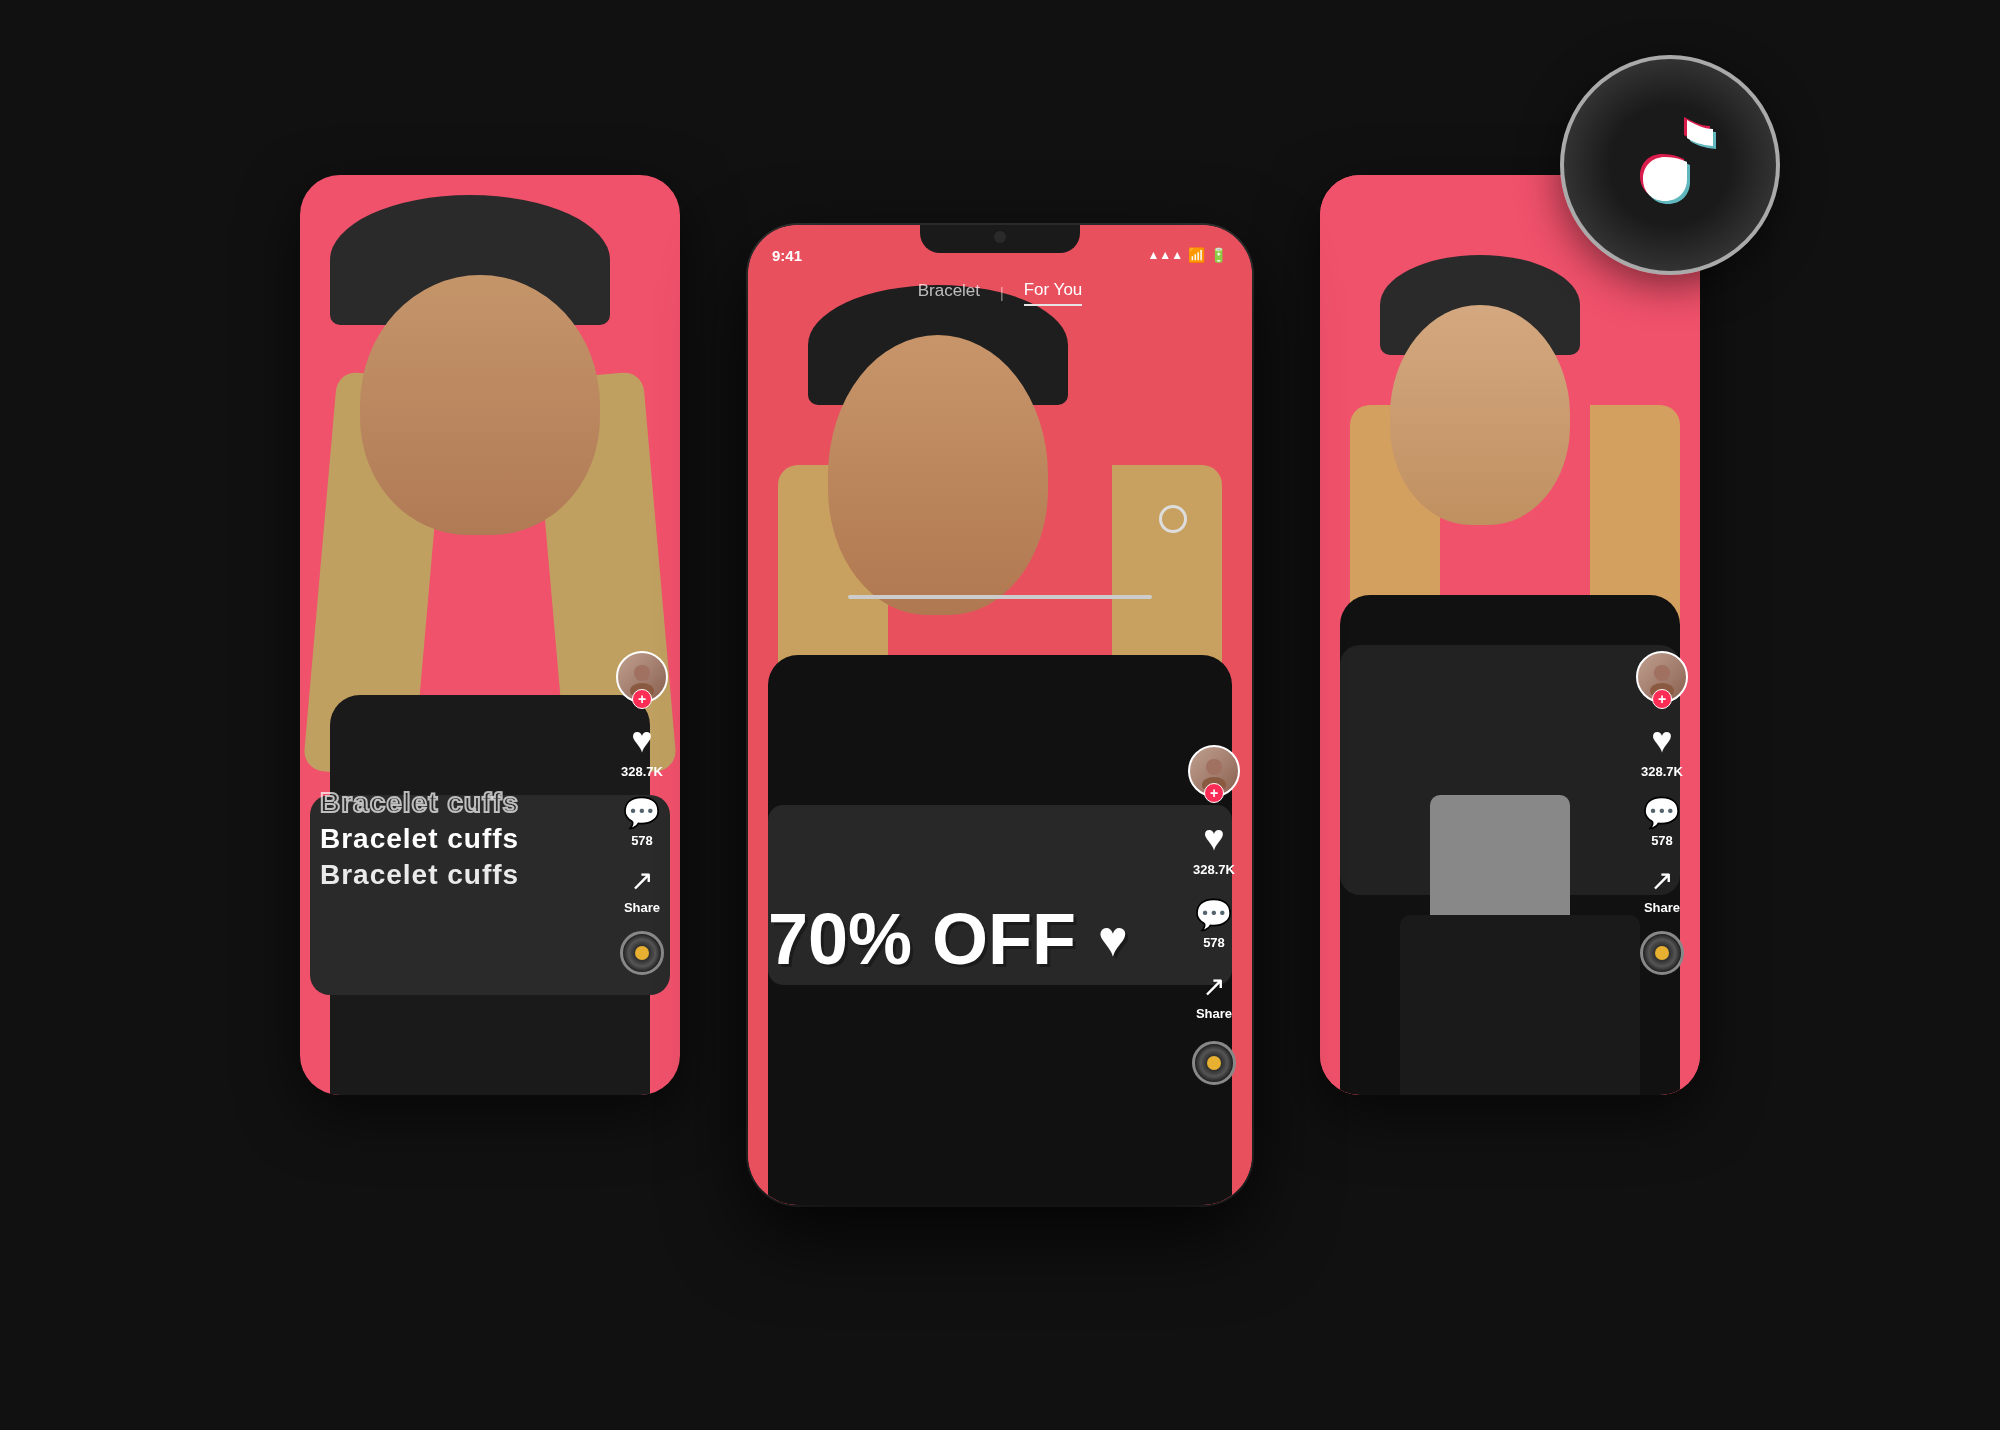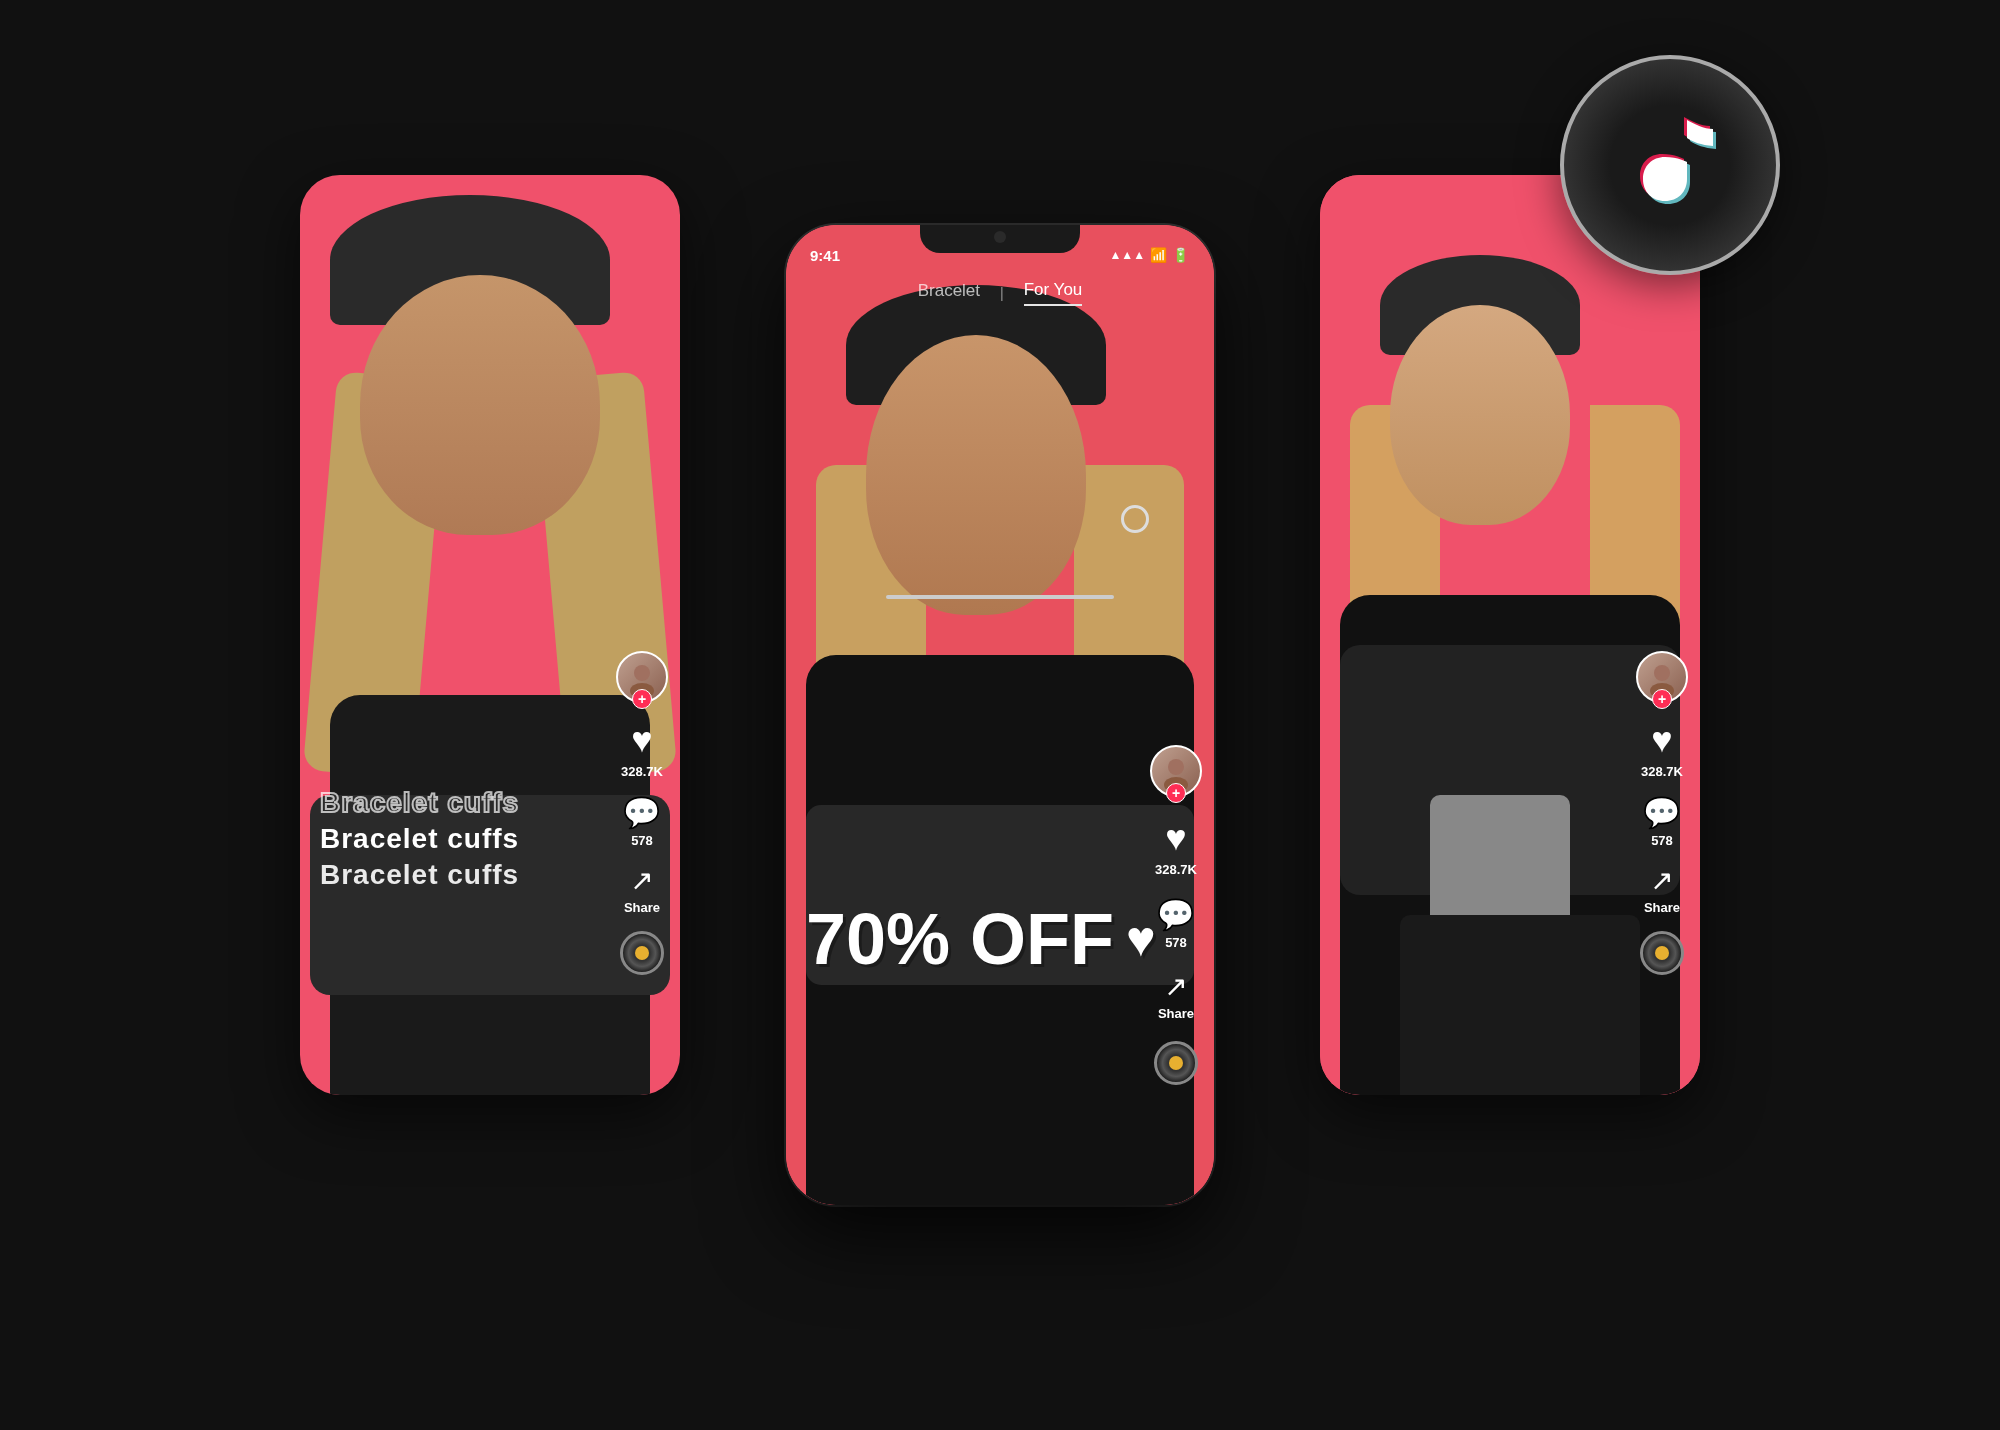--- a/index.html
+++ b/index.html
@@ -103,21 +103,21 @@
       width: 100%;
       height: 100%;
       background: #f0516b;
       position: relative;
       overflow: hidden;
     }
 
     
     .phone-center {
       position: relative;
-      width: 428px;
+      width: 504px;
       height: 980px;
       background: #1a1a1a;
       border-radius: 50px;
       overflow: hidden;
       box-shadow: 0 30px 80px rgba(0,0,0,0.8), 0 0 0 2px #333;
       z-index: 10;
     }
 
     .phone-center .screen {
       position: absolute;
@@ -209,21 +209,21 @@
     }
 
     .promo-70 {
       font-size: 72px;
       font-weight: 900;
       color: white;
       text-shadow: 3px 3px 0 rgba(0,0,0,0.3);
       line-height: 1;
       display: flex;
       align-items: center;
-      gap: 12px;
+      gap: 22px;
     }
 
     .promo-heart {
       font-size: 50px;
     }
 
     .promo-everything {
       font-size: 58px;
       font-weight: 900;
       color: white;

